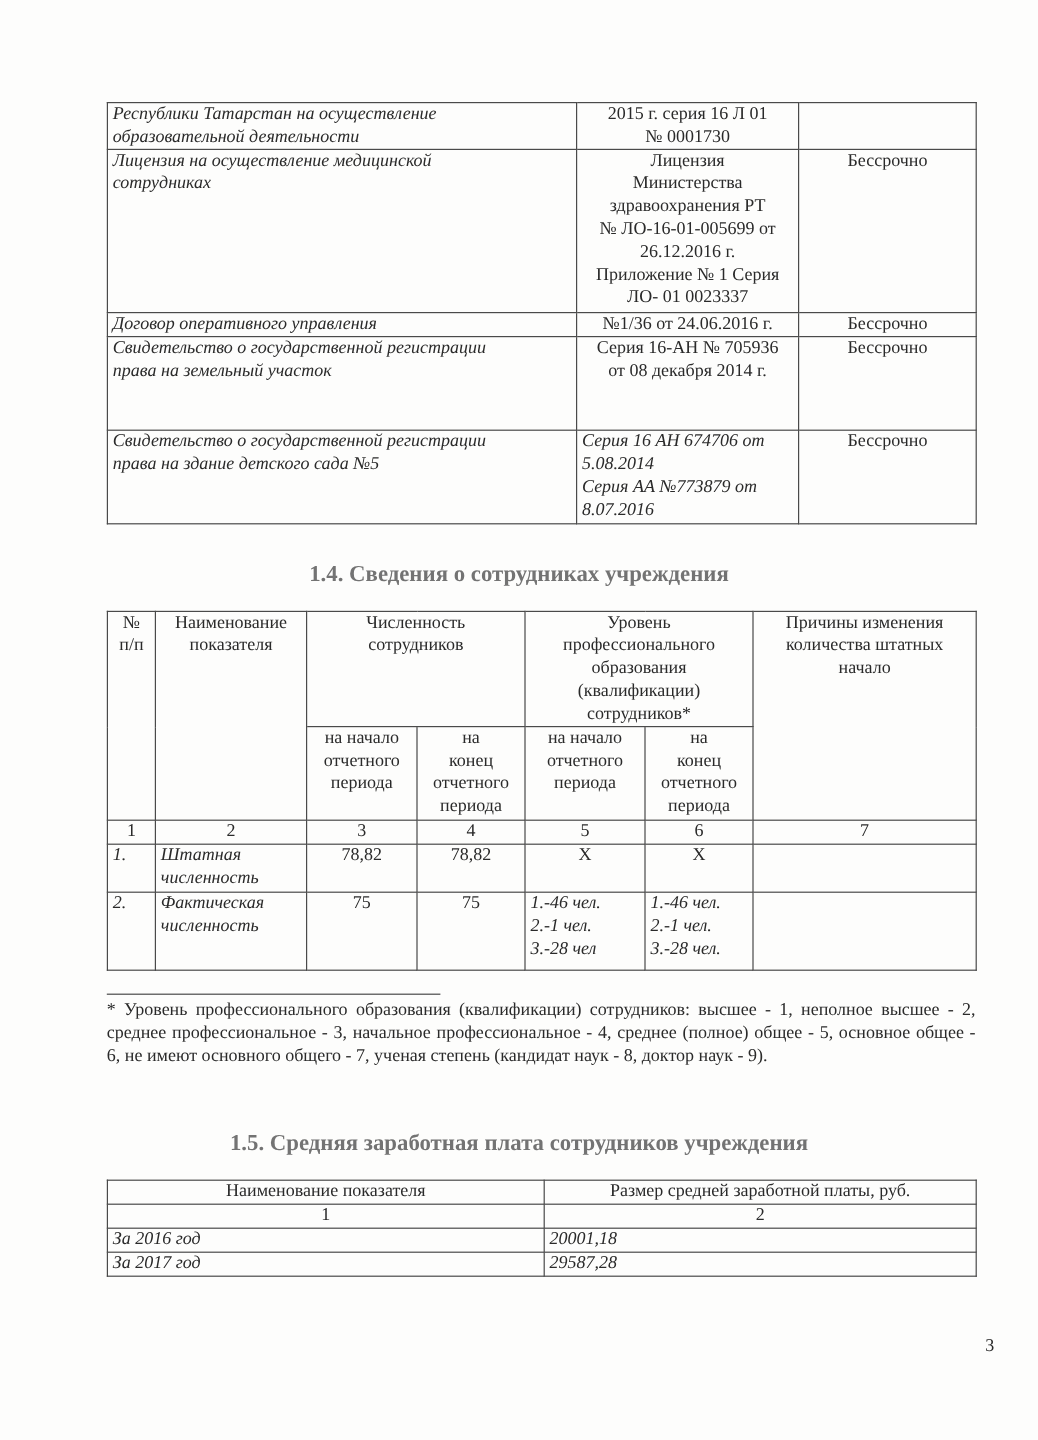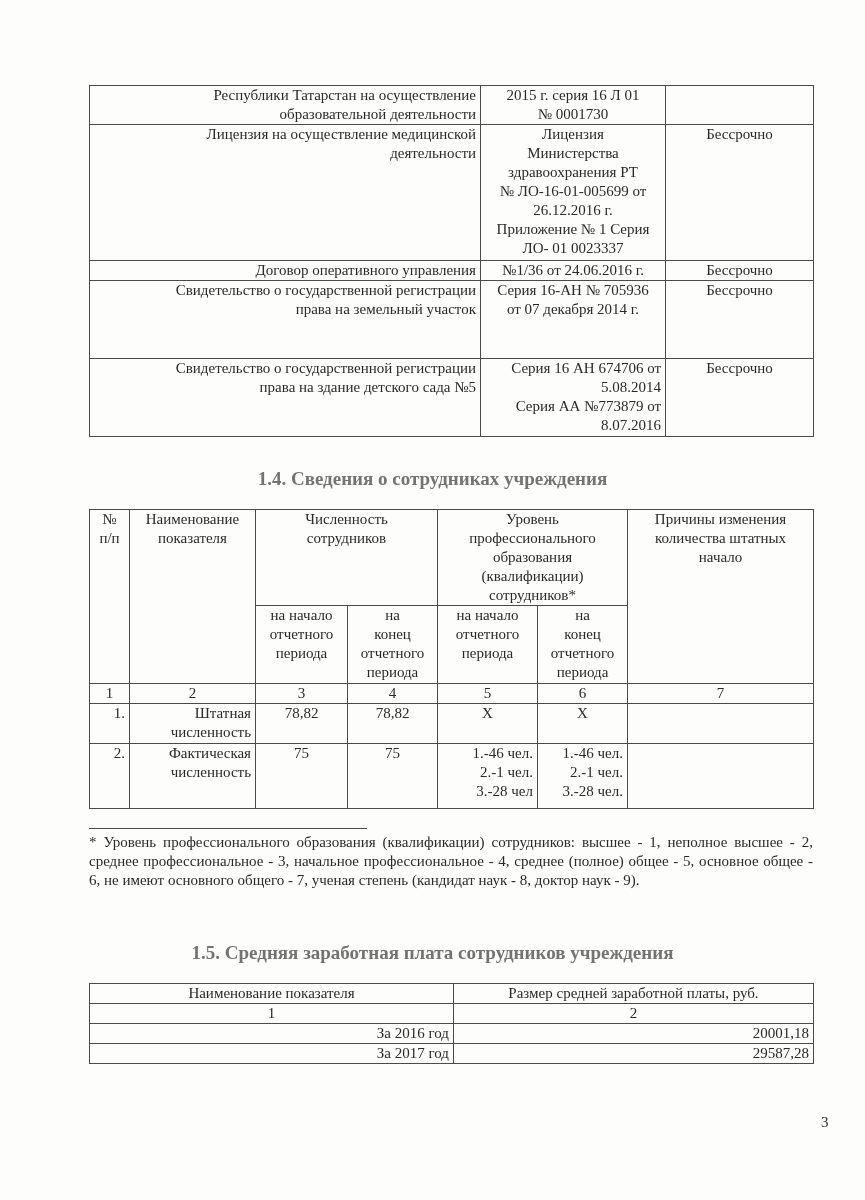--- a/index.html
+++ b/index.html
@@ -6,21 +6,21 @@
   body {
     width: 865px; height: 1200px; position: relative; overflow: hidden;
     background: #fdfdfc;
     font-family: "Liberation Serif", serif;
     color: #2a2a2a;
     font-size: 15px;
   }
   table { border-collapse: collapse; position: absolute; table-layout: fixed; }
   td { border: 1px solid #4a4a4a; vertical-align: top; padding: 0 4px; line-height: 19px; }
   .c { text-align: center; margin-top: 20px; }
-  .l { text-align: right; }
+  .l { text-align: left; font-style: italic; }
   .pre { white-space: pre-line; }
   #t1 { left: 89px; top: 85px; width: 724px; }
   #t2 { left: 89px; top: 509px; width: 724px; }
   #t3 { left: 89px; top: 983px; width: 724px; }
   .heading {
     position: absolute; left: 0; width: 865px; text-align: center;
     font-weight: bold; font-size: 19px; color: #737373;
   }
   #h14 { top: 468px; }
   #h15 { top: 942px; }
@@ -43,40 +43,40 @@
   <tbody>
       <tr style="height:39px">
     <td class="l pre">Республики Татарстан на осуществление
 образовательной деятельности</td>
     <td class="c pre">2015 г.  серия 16 Л 01
 № 0001730</td>
     <td class="c pre"></td>
   </tr>
   <tr style="height:136px">
     <td class="l pre">Лицензия на осуществление медицинской
-деятельности</td>
+сотрудниках</td>
     <td class="c pre">Лицензия
 Министерства
 здравоохранения РТ
 № ЛО-16-01-005699 от
 26.12.2016 г.
 Приложение № 1 Серия
 ЛО- 01  0023337</td>
     <td class="c pre">Бессрочно</td>
   </tr>
   <tr style="height:20px">
     <td class="l pre">Договор оперативного управления</td>
     <td class="c pre">№1/36 от 24.06.2016 г.</td>
     <td class="c pre">Бессрочно</td>
   </tr>
   <tr style="height:78px">
     <td class="l pre">Свидетельство о государственной регистрации
 права на земельный участок</td>
     <td class="c pre">Серия 16-АН № 705936
-от 07 декабря 2014 г.</td>
+от 08 декабря 2014 г.</td>
     <td class="c pre">Бессрочно</td>
   </tr>
   <tr style="height:78px">
     <td class="l pre">Свидетельство о государственной регистрации
 права на здание детского сада №5</td>
     <td class="l pre">Серия 16 АН  674706 от
 5.08.2014
 Серия АА №773879 от
 8.07.2016</td>
     <td class="c pre">Бессрочно</td>

